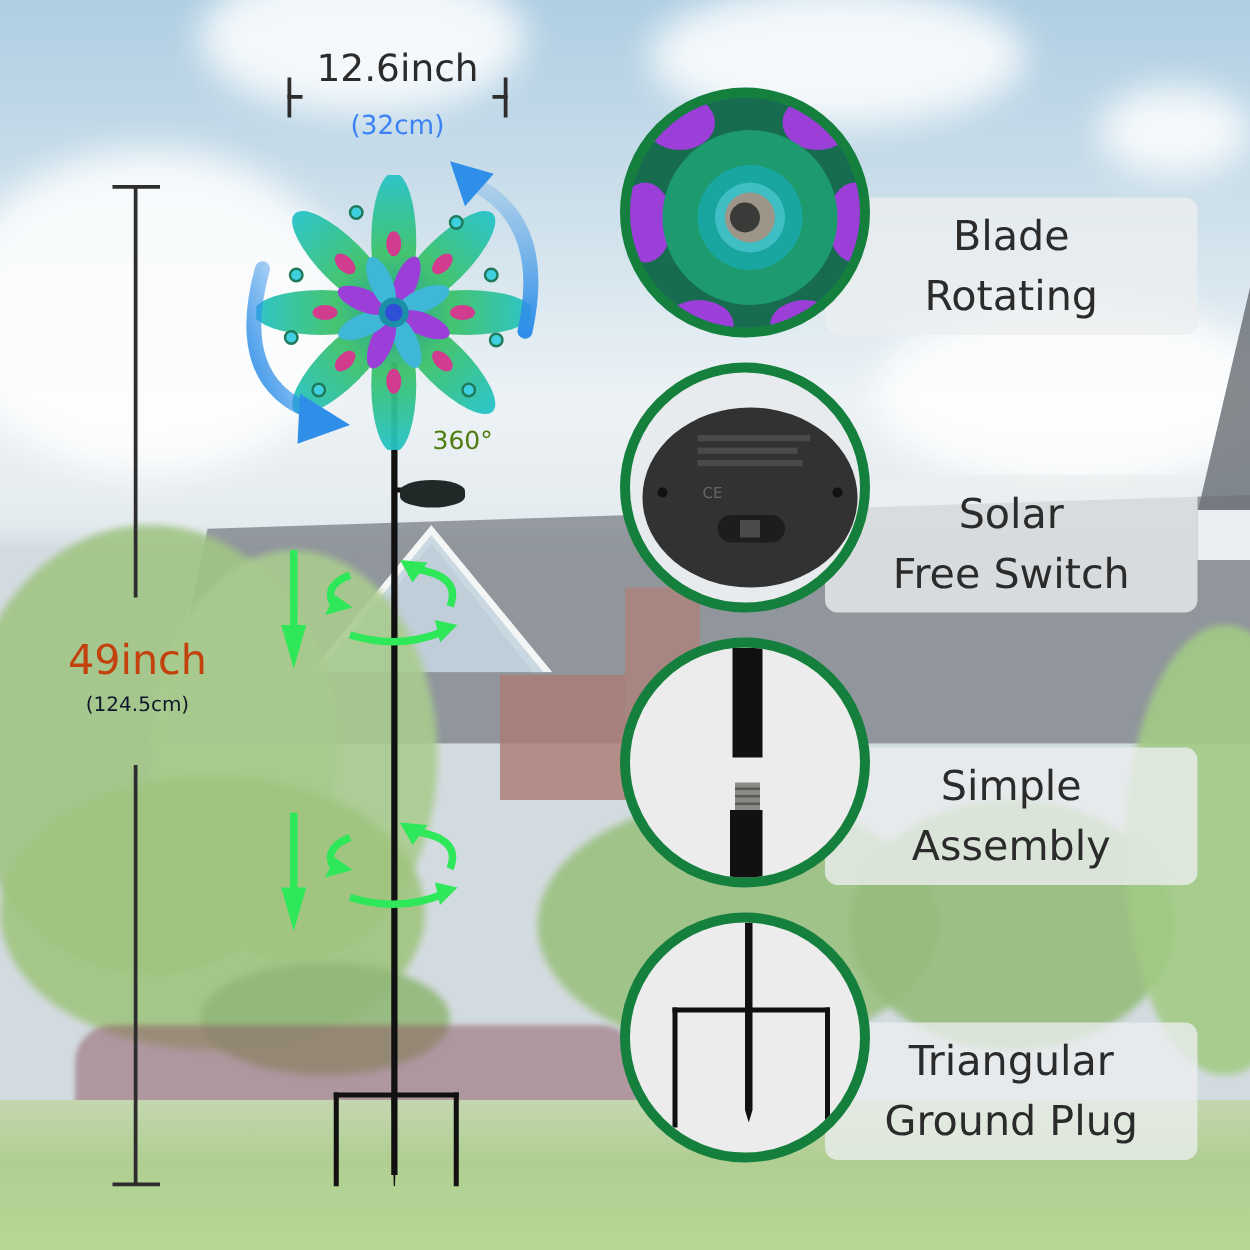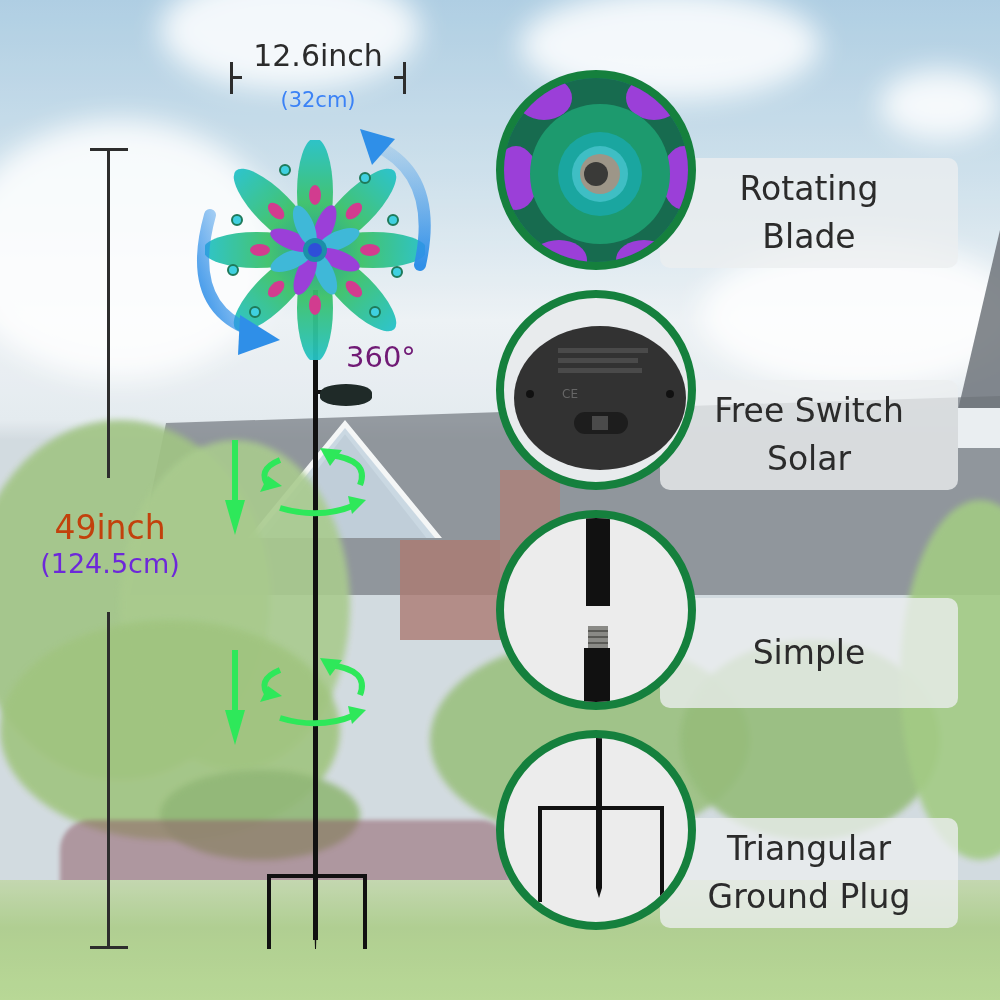--- a/index.html
+++ b/index.html
@@ -33,32 +33,32 @@
   .dim-h .line-l { left:0; } .dim-h .line-r { right:0; }
   .dim-h .main { position:absolute; left:0; right:0; top:-2px; text-align:center; font-size:30px; font-weight:500; color:#2b2b2b; }
   .dim-h .sub { position:absolute; left:0; right:0; top:48px; text-align:center; font-size:21px; color:#3b82f6; }
 
   .dim-v-top { position:absolute; left:90px; top:148px; width:38px; height:3px; background:#2d2d2d; }
   .dim-v-line1 { position:absolute; left:107px; top:148px; width:3px; height:330px; background:#2d2d2d; }
   .dim-v-line2 { position:absolute; left:107px; top:612px; width:3px; height:336px; background:#2d2d2d; }
   .dim-v-bot { position:absolute; left:90px; top:946px; width:38px; height:3px; background:#2d2d2d; }
   .dim-v-text { position:absolute; left:20px; top:508px; width:180px; text-align:center; }
   .dim-v-text .main { font-size:33px; font-weight:500; color:#c2410c; line-height:40px; }
-  .dim-v-text .sub { font-size:27px; color:#6d28d9; line-height:32px; }
+  .dim-v-text .sub { font-size:16px; color:#0f172a; line-height:32px; }
 
   
   .pole { position:absolute; left:313px; top:290px; width:5px; height:650px; background:#111; }
   .stake-bar { position:absolute; left:267px; top:874px; width:100px; height:4px; background:#111; }
   .stake-l { position:absolute; left:267px; top:874px; width:4px; height:75px; background:#111; }
   .stake-r { position:absolute; left:363px; top:874px; width:4px; height:75px; background:#111; }
   .stake-c { position:absolute; left:313px; top:874px; width:5px; height:75px; background:#111; clip-path: polygon(0 0,100% 0,60% 100%,40% 100%); }
   .solar { position:absolute; left:320px; top:384px; width:52px; height:22px; background:#1f2a28; border-radius:50%/40%; }
   .solar-arm { position:absolute; left:316px; top:390px; width:10px; height:4px; background:#111; }
   .flower { position:absolute; left:205px; top:140px; width:220px; height:220px; }
-  .deg { position:absolute; left:346px; top:340px; font-size:29px; color:#701a75; }
+  .deg { position:absolute; left:346px; top:340px; font-size:20px; color:#4d7c0f; }
 
   .green-arrow { position:absolute; }
 
   
   .callout { position:absolute; left:496px; width:200px; height:200px; border-radius:50%;
              border:8px solid #15803d; box-sizing:border-box; overflow:hidden; background:#ececec; }
   .label-panel { position:absolute; left:660px; width:298px; height:110px; border-radius:10px;
                  background:rgba(236,238,240,0.78); display:flex; flex-direction:column;
                  align-items:center; justify-content:center; }
   .label-panel span { font-size:33px; line-height:48px; color:#2b2b2b; font-weight:500; text-align:center; white-space:nowrap; }
@@ -204,22 +204,22 @@
   <polygon points="5,60 25,60 15,95" fill="#2ee85a"></polygon>
   <path d="M140 45 Q150 20 110 15" stroke="#2ee85a" stroke-width="6" fill="none"></path>
   <polygon points="100,8 122,10 110,26" fill="#2ee85a"></polygon>
   <path d="M60 20 Q35 30 50 48" stroke="#2ee85a" stroke-width="6" fill="none"></path>
   <polygon points="40,52 62,46 48,36" fill="#2ee85a"></polygon>
   <path d="M60 68 Q100 80 135 65" stroke="#2ee85a" stroke-width="6" fill="none"></path>
   <polygon points="128,56 146,60 132,74" fill="#2ee85a"></polygon>
 </svg>
 
 <div class="label-panel" style="top:158px;">
+  <span>Blade</span>
   <span>Rotating</span>
-  <span>Blade</span>
 </div>
 <div class="callout" style="top:70px;background:#1e8a6a;">
   <svg width="192" height="192" viewBox="0 0 192 192">
     <rect width="192" height="192" fill="#176b4f"></rect>
     <g fill="#9b3fd8">
       <ellipse cx="40" cy="20" rx="28" ry="22"></ellipse>
         <ellipse cx="150" cy="20" rx="28" ry="22"></ellipse>
       <ellipse cx="12" cy="100" rx="22" ry="32"></ellipse>
         <ellipse cx="180" cy="100" rx="22" ry="32"></ellipse>
       <ellipse cx="55" cy="182" rx="28" ry="20"></ellipse>
@@ -227,41 +227,42 @@
     </g>
     <circle cx="96" cy="96" r="70" fill="#1d9a6e"></circle>
     <circle cx="96" cy="96" r="42" fill="#1aa6a0"></circle>
     <circle cx="96" cy="96" r="28" fill="#3fbec4"></circle>
     <circle cx="96" cy="96" r="20" fill="#9d9688"></circle>
     <circle cx="92" cy="96" r="12" fill="#3a3a38"></circle>
   </svg>
 </div>
 
 <div class="label-panel" style="top:380px;">
+  <span>Solar</span>
   <span>Free Switch</span>
-  <span>Solar</span>
 </div>
 <div class="callout" style="top:290px;background:#e8ebed;">
   <svg width="192" height="192" viewBox="0 0 192 192">
     <ellipse cx="96" cy="100" rx="86" ry="72" fill="#323232"></ellipse>
     <g fill="#555" opacity="0.7">
       <rect x="54" y="50" width="90" height="5"></rect>
         <rect x="54" y="60" width="80" height="5"></rect>
         <rect x="54" y="70" width="84" height="5"></rect>
     </g>
     <text x="58" y="100" font-size="12" fill="#666" font-family="DejaVu Sans, sans-serif">CE</text>
     <circle cx="26" cy="96" r="4" fill="#111"></circle>
       <circle cx="166" cy="96" r="4" fill="#111"></circle>
     <rect x="70" y="114" width="54" height="22" rx="11" fill="#1d1d1d"></rect>
     <rect x="88" y="118" width="16" height="14" fill="#4a4a4a"></rect>
   </svg>
 </div>
 
 <div class="label-panel" style="top:598px;">
   <span>Simple</span>
+  <span>Assembly</span>
 </div>
 <div class="callout" style="top:510px;">
   <svg width="192" height="192" viewBox="0 0 192 192">
     <rect x="82" y="0" width="24" height="88" fill="#111"></rect>
     <rect x="84" y="108" width="20" height="22" fill="#8a8a86"></rect>
     <g stroke="#5a5a56" stroke-width="2">
         <line x1="84" y1="113" x2="104" y2="113"></line>
         <line x1="84" y1="119" x2="104" y2="119"></line>
         <line x1="84" y1="125" x2="104" y2="125"></line>
       </g>

